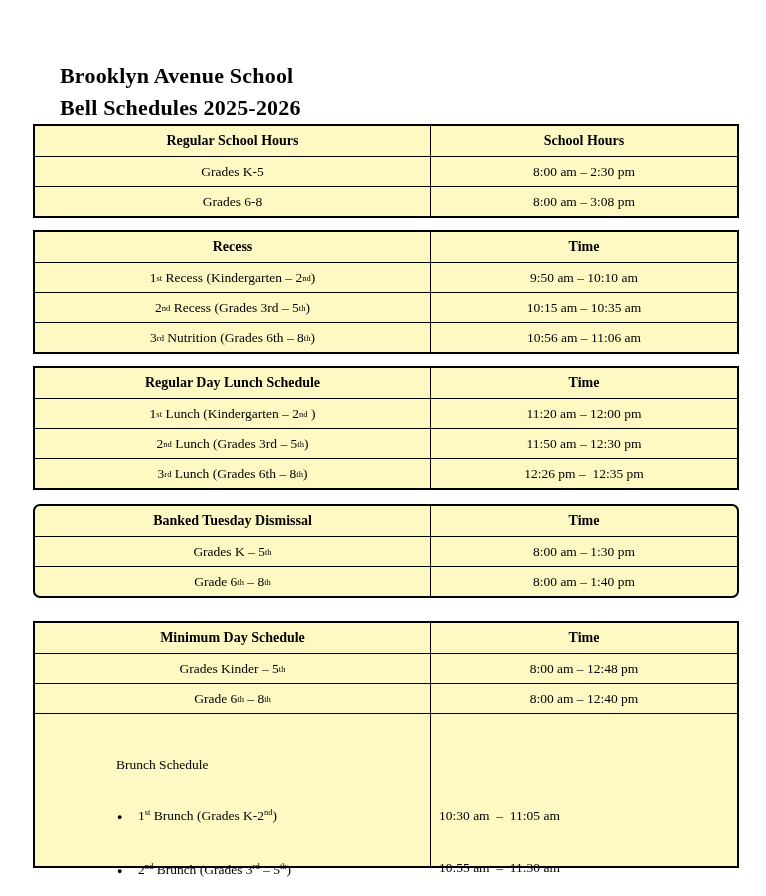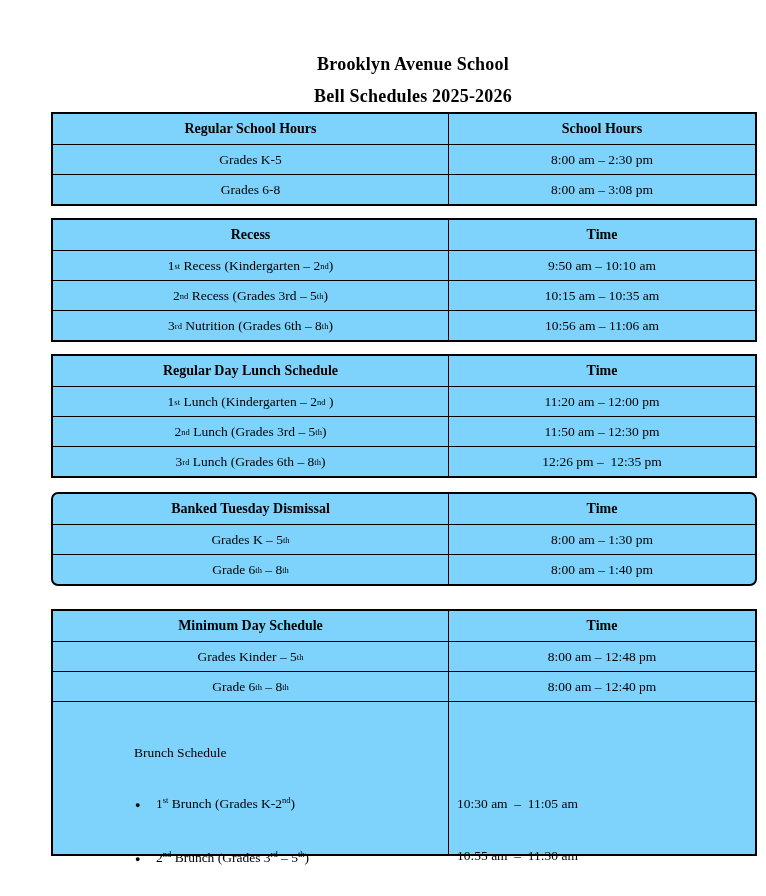--- a/index.html
+++ b/index.html
@@ -10,33 +10,32 @@
     font-family: "Liberation Serif", "DejaVu Serif", serif;
     color: #000000;
     overflow: hidden;
   }
   .page {
     width: 766px;
     height: 896px;
     padding: 48px 27px 0 33px;
   }
   .doc-title {
-    text-align: center;
     font-weight: 700;
-    font-size: 18px;
+    font-size: 22px;
     line-height: 32px;
     letter-spacing: 0.2px;
     transform: translateX(27px);
     margin-bottom: 0;
+    margin-top: 12px;
   }
   .sched-table {
     width: 706px;
     border: 2px solid #000000;
-    background: #7dd3fc;
-    margin-left: 18px;
+    background: #fef9c3;
   }
   .sched-table.mt-sm { margin-top: 12px; }
   .sched-table.mt-md { margin-top: 14px; border-radius: 7px; }
   .sched-table.mt-lg { margin-top: 23px; }
   .tr {
     display: flex;
     height: 30px;
     align-items: stretch;
   }
   .tr + .tr { border-top: 1px solid #000000; }

